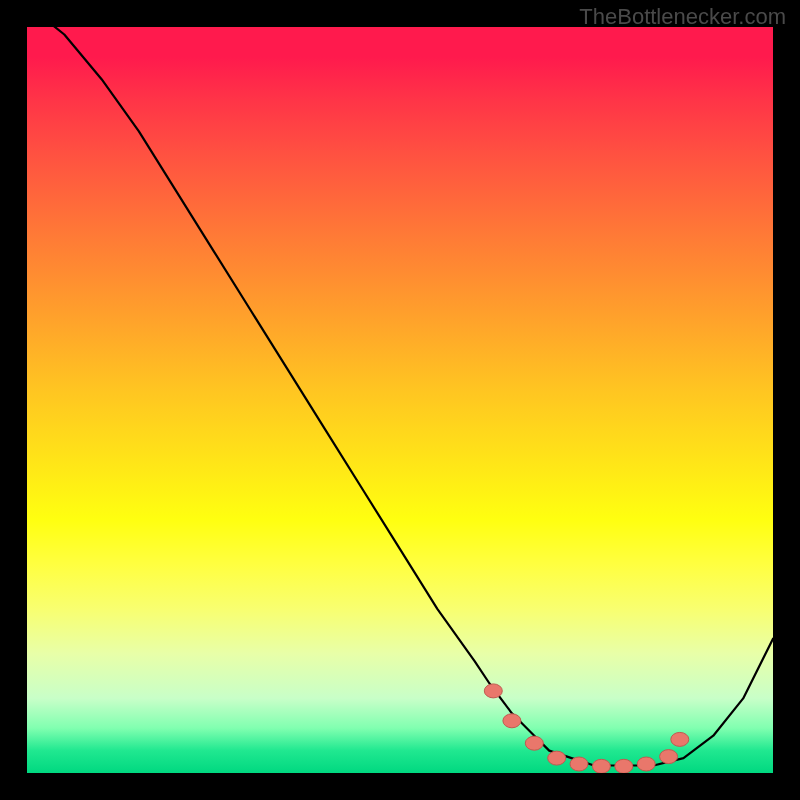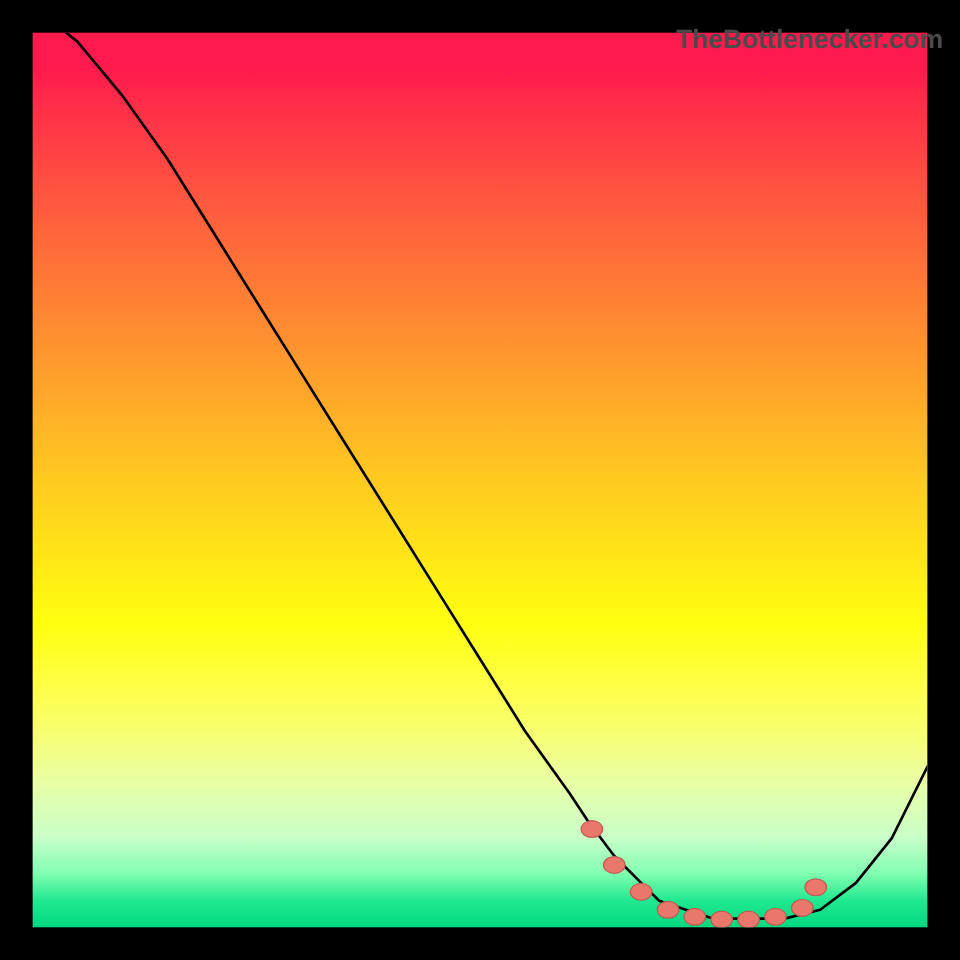--- a/index.html
+++ b/index.html
@@ -6,25 +6,25 @@
   body {
     width: 800px;
     height: 800px;
     background: #000;
     position: relative;
     overflow: hidden;
     font-family: Arial, sans-serif;
   }
   .watermark {
     position: absolute;
-    top: 20px;
+    top: 4px;
     right: 14px;
     color: #4a4a4a;
     font-size: 22px;
-    font-weight: 700;
+    font-weight: 400;
     z-index: 10;
   }
   .plot-area {
     position: absolute;
     left: 27px;
     top: 27px;
     width: 746px;
     height: 746px;
     overflow: hidden;
   }

